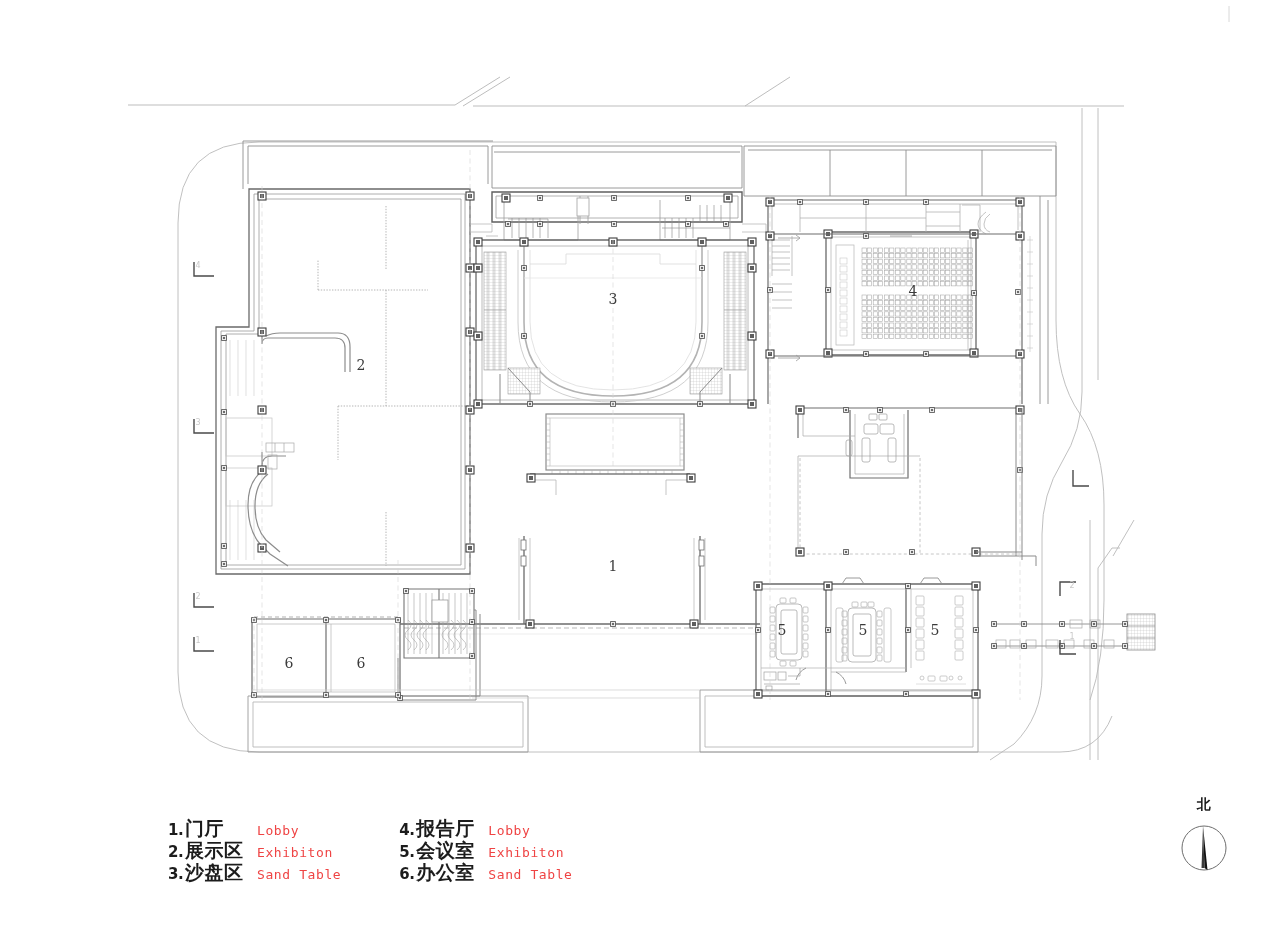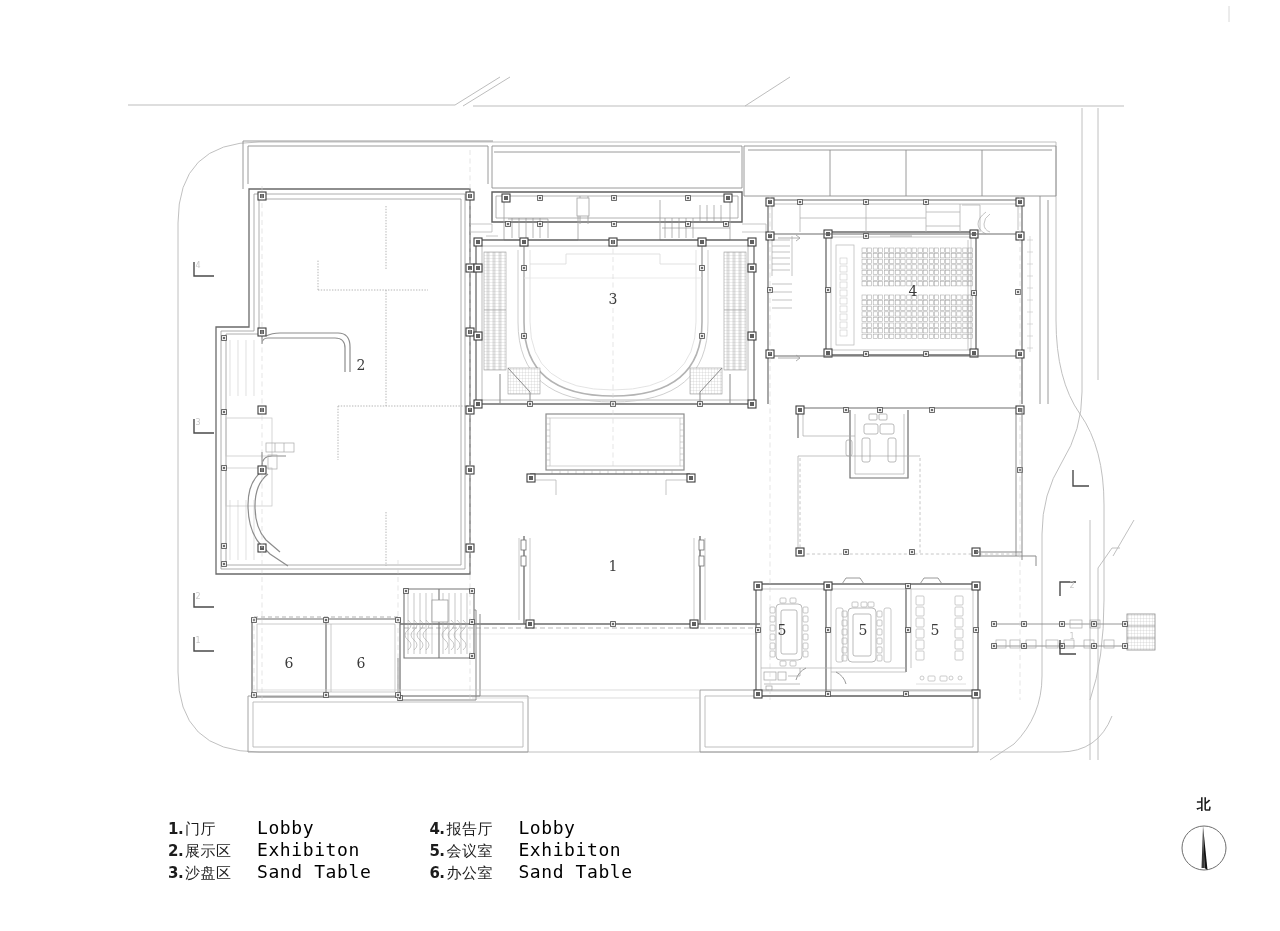--- a/index.html
+++ b/index.html
@@ -29,27 +29,27 @@
     line-height:20px;
   }
   .legend-num{
     font-family:"DejaVu Sans","Liberation Sans",sans-serif;
     font-size:15px;font-weight:700;color:#1c1c1c;
     width:17px;flex:none;
     letter-spacing:-0.5px;
   }
   .legend-cn{
     font-family:"DejaVu Sans","Liberation Sans",sans-serif;
-    font-size:15px;font-weight:400;color:#1c1c1c;
+    font-size:19px;font-weight:700;color:#1c1c1c;
     width:72px;flex:none;
     letter-spacing:0.5px;
   }
   .legend-en{
     font-family:"DejaVu Sans Mono","Liberation Mono",monospace;
-    font-size:18px;font-weight:400;color:#000000;
+    font-size:13px;font-weight:400;color:#ef4444;
     letter-spacing:0.6px;
     white-space:nowrap;
   }
 
   
   .north{
     position:absolute;
     left:1178px; top:796px;
     width:52px;height:90px;
     text-align:center;

